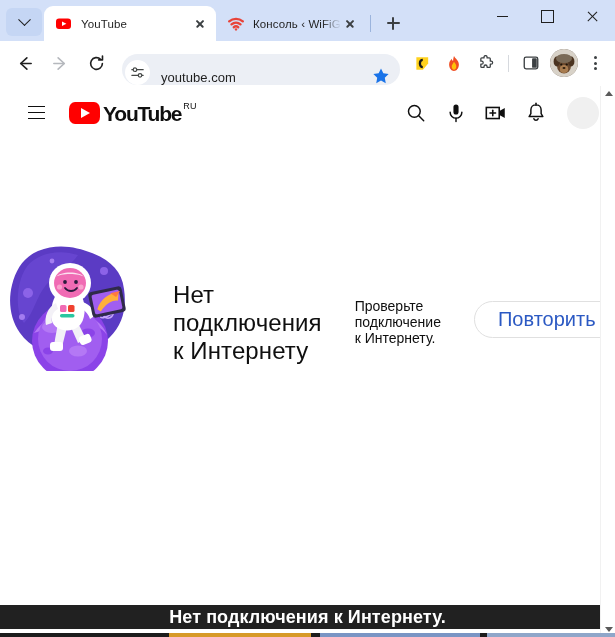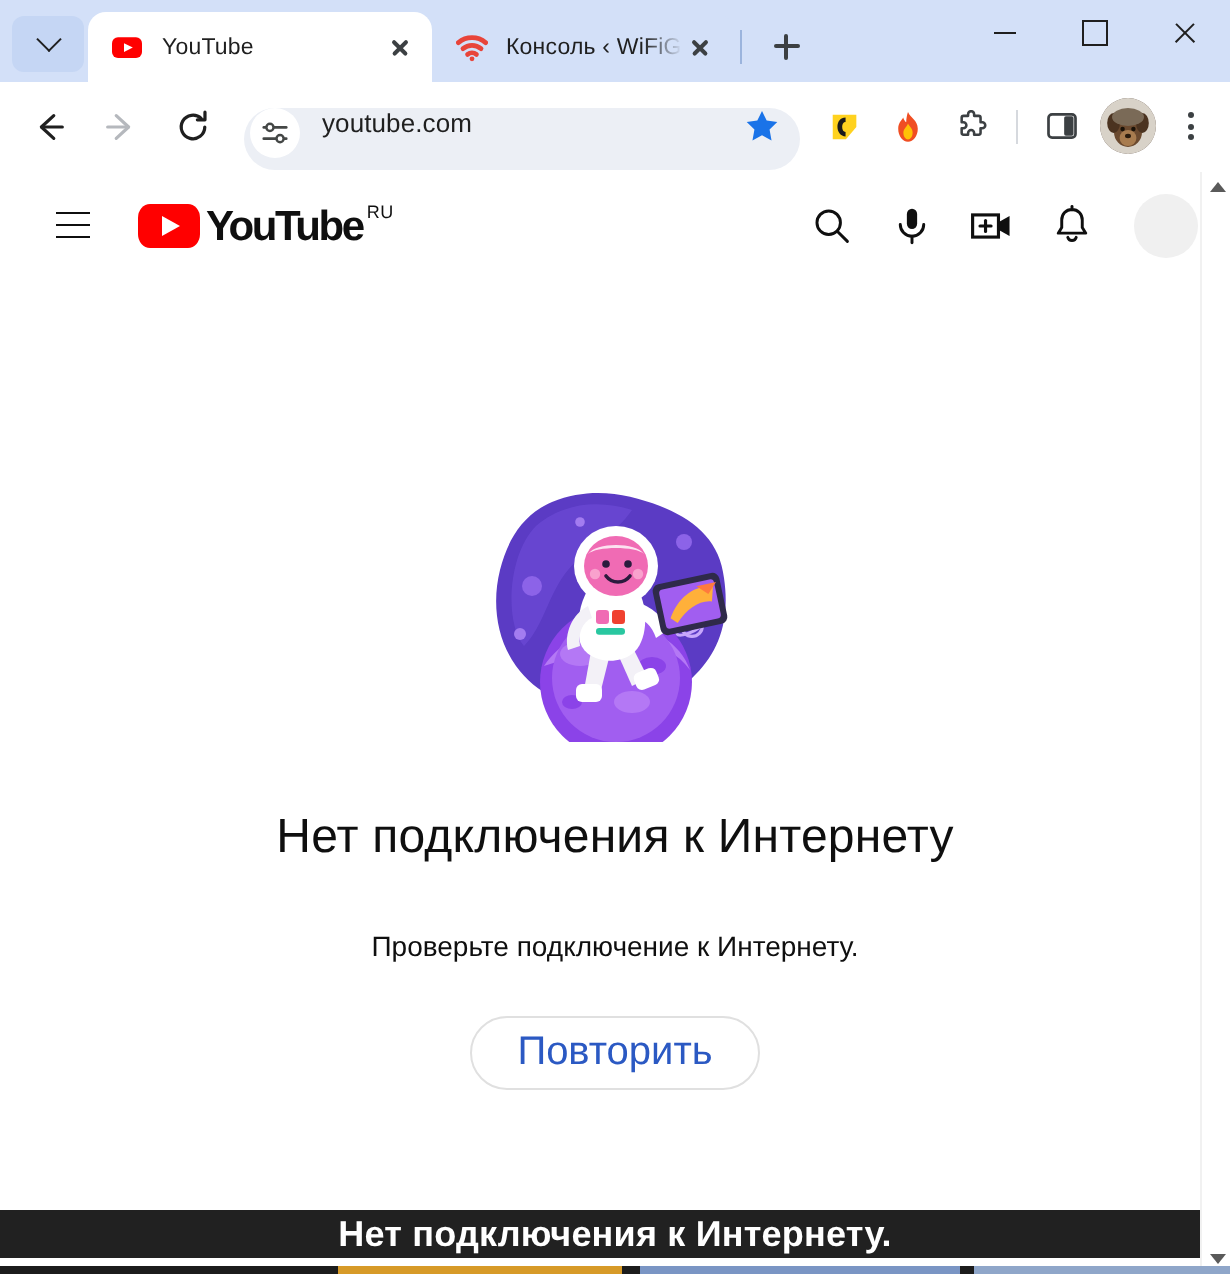--- a/index.html
+++ b/index.html
@@ -69,21 +69,21 @@
   
   .toolbar {
     height:45px; background:#ffffff; display:flex; align-items:center; padding:0 6px;
     border-bottom:1px solid #ffffff;
   }
   .nav-btn { width:32px; height:32px; border-radius:50%; display:flex; align-items:center;
              justify-content:center; cursor:pointer; flex:0 0 32px; margin:0 2px; }
 
   .omnibox {
     flex:1 1 auto; height:31px; background:#eceff5; border-radius:16px;
-    display:flex; align-items:flex-start; margin:12px 6px 0 8px; padding:0 10px 0 3px; min-width:0;
+    display:flex; align-items:flex-end; margin:12px 6px 0 8px; padding:0 10px 0 3px; min-width:0;
   }
   .omni-icon {
     width:25px; height:25px; border-radius:50%; background:#ffffff;
     display:flex;align-items:center;justify-content:center; flex:0 0 25px; cursor:pointer;
   }
   .omni-url { font-size:13px; color:#1f1f1f; margin-left:11px; flex:1 1 auto;
               white-space:nowrap; overflow:hidden; letter-spacing:.05px; }
   .star { flex:0 0 18px; cursor:pointer; display:flex; align-items:center; }
 
   .ext-icon { width:28px; height:28px; border-radius:50%; display:flex; align-items:center;
@@ -114,21 +114,21 @@
   .yt-cc { font-size:9px; color:#0f0f0f; margin-left:2px; margin-top:1px; letter-spacing:.3px; }
 
   .yt-right { margin-left:auto; display:flex; align-items:center; gap:10px; }
   .yt-ico { width:30px; height:30px; display:flex; align-items:center; justify-content:center;
             cursor:pointer; border-radius:50%; }
   .yt-avatar { width:32px; height:32px; border-radius:50%; background:#f0f0f0; margin-left:6px;
                cursor:pointer; }
 
   
   .offline { position:absolute; left:0; right:0; top:155px; display:flex;
-             flex-direction:column; align-items:center; }
+             flex-direction:row; align-items:center;gap:33px; }
   .illu { width:140px; height:130px; }
   .off-title { font-size:24px; color:#0f0f0f; font-weight:400; margin-top:34px; letter-spacing:.1px; }
   .off-sub { font-size:14px; color:#0f0f0f; margin-top:32px; }
   .off-btn { margin-top:27px; border:1px solid #e0e0e0; border-radius:19px; height:37px;
              padding:0 23px; display:flex; align-items:center; justify-content:center;
              color:#2b59c3; font-size:20px; cursor:pointer; background:#fff; }
 
   
   .toast { position:absolute; left:0; right:0; bottom:8px; height:24px; background:#212121;
            color:#fff; display:flex; align-items:center; justify-content:center;

